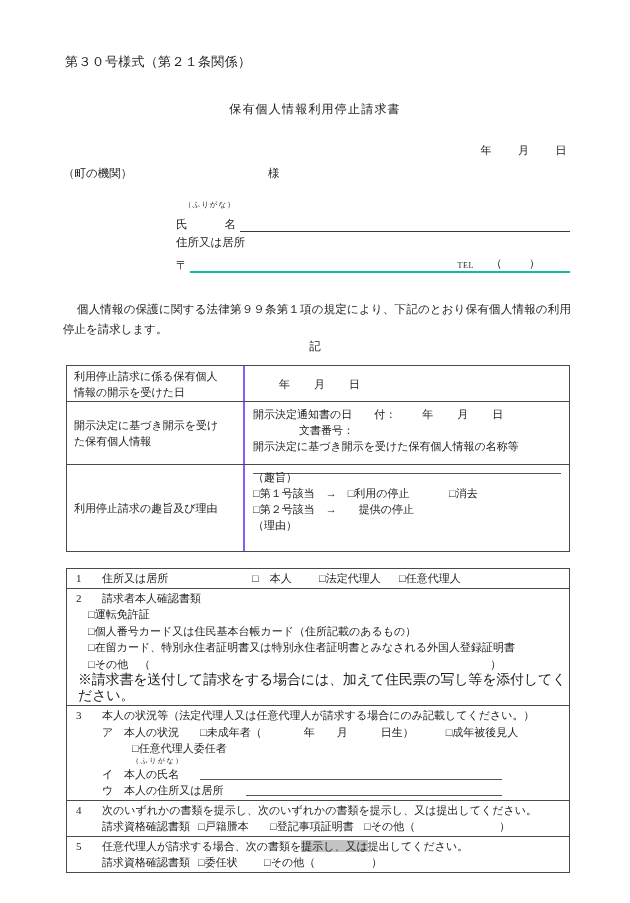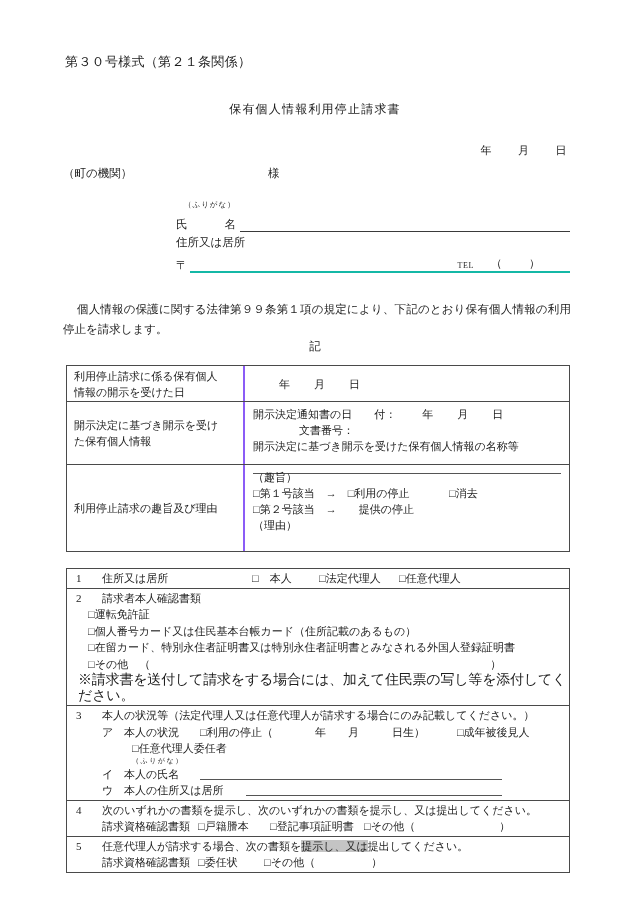--- a/index.html
+++ b/index.html
@@ -185,21 +185,21 @@
         <span>□その他　（</span><span class="fill" style="width:340px"></span><span>）</span>
       </div>
       <div class="note">※請求書を送付して請求をする場合には、加えて住民票の写し等を添付してください。</div>
     </div>
 
     <div class="srow s3">
       <div class="sline">
         <span class="num">3</span><span>本人の状況等（法定代理人又は任意代理人が請求する場合にのみ記載してください。）</span>
       </div>
       <div class="sline ind2">
-        <span class="sublabel">ア</span><span class="a1">本人の状況</span><span class="opt">□利用の停止（</span><span class="fill" style="width:42px"></span><span class="opt">年　　月　　　日生）</span><span class="fill" style="width:32px"></span><span class="opt">□成年被後見人</span>
+        <span class="sublabel">ア</span><span class="a1">本人の状況</span><span class="opt">□未成年者（</span><span class="fill" style="width:42px"></span><span class="opt">年　　月　　　日生）</span><span class="fill" style="width:32px"></span><span class="opt">□成年被後見人</span>
       </div>
       <div class="sline ind3">□任意代理人委任者</div>
       <div class="fg-small">（ふりがな）</div>
       <div class="sline ind2">
         <span class="sublabel">イ</span><span class="a1">本人の氏名</span><span class="rule-in" style="width:302px"></span>
       </div>
       <div class="sline ind2">
         <span class="sublabel">ウ</span><span class="opt" style="width:122px">本人の住所又は居所</span><span class="rule-in" style="width:256px"></span>
       </div>
     </div>

